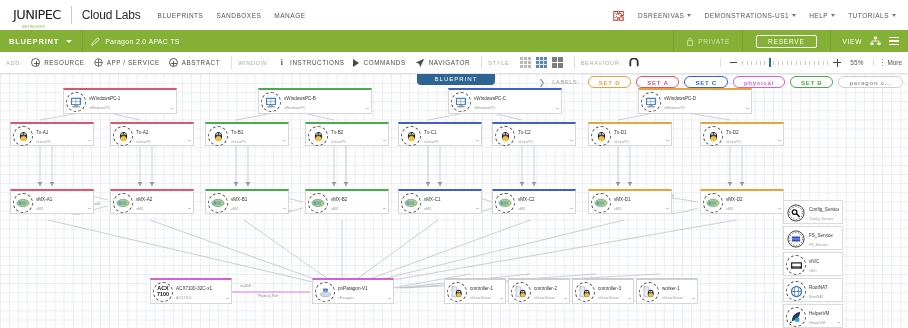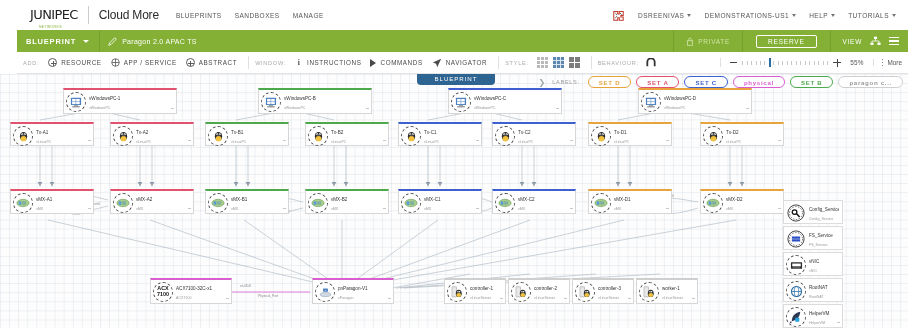--- a/index.html
+++ b/index.html
@@ -3,21 +3,21 @@
 <meta charset="utf-8">
 <style>
   * { box-sizing: border-box; margin:0; padding:0; }
   html,body { width:908px; height:328px; overflow:hidden; }
   body {
     font-family: "Liberation Sans", sans-serif;
     font-size: 7px;
     color:#333;
     background:#fff;
   }
-  .app { position:relative; width:908px; height:284px;padding-left:17px; }
+  .app { position:relative; width:908px; height:284px; }
 
   
   .header {
     height:30px; background:#fff; display:flex; align-items:center;
     border-bottom:0; position:relative; z-index:5;
   }
   .logo {
     margin-left:13px; font-family:"DejaVu Sans", sans-serif;
     font-size:13px; letter-spacing:-0.6px; color:#222; font-weight:400;
     position:relative; top:-1px;
@@ -155,21 +155,21 @@
 <body>
 
 <div class="app">
 
   <div class="header">
     <div style="position:relative;">
       <span class="logo">JUNIPEC</span>
       <span class="logo-sub">NETWORKS</span>
     </div>
     <div class="logo-div"></div>
-    <span class="product">Cloud More</span>
+    <span class="product">Cloud Labs</span>
     <div class="nav">
       <a>BLUEPRINTS</a>
       <a>SANDBOXES</a>
       <a>MANAGE</a>
     </div>
     <div class="hdr-right">
       <span>
         <svg class="puzzle" viewBox="0 0 16 14">
           <path d="M2 2 L7 2 L7 5 L9 5 L9 2 L14 2 L14 7 L11 7 L11 9 L14 9 L14 13 L9 13 L9 10 L7 10 L7 13 L2 13 Z" fill="none" stroke="#c0392b" stroke-width="1.3"></path>
           <path d="M4 4 L6 6 M10 4 L12 6 M4 10 L6 8" stroke="#333" stroke-width="1.1"></path>

